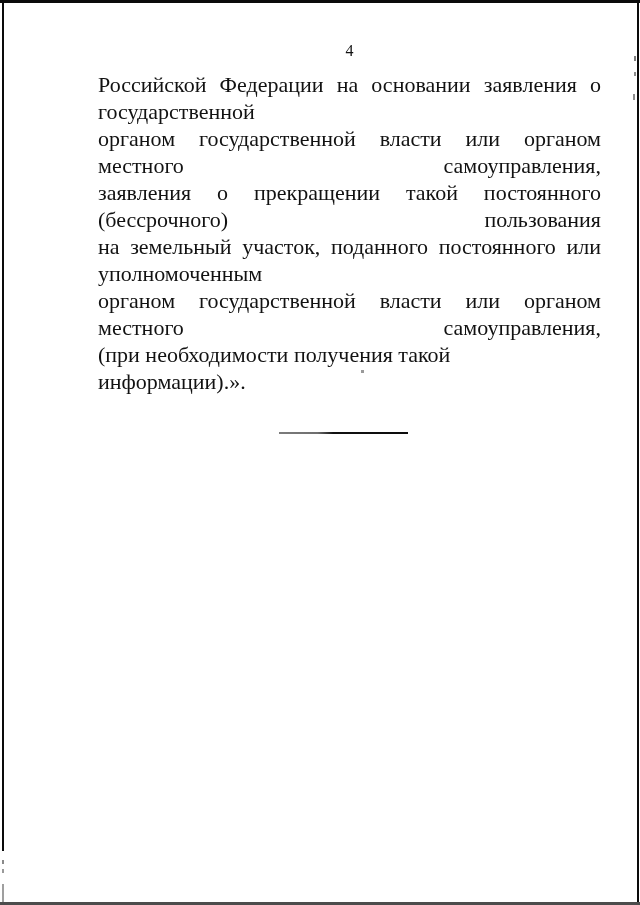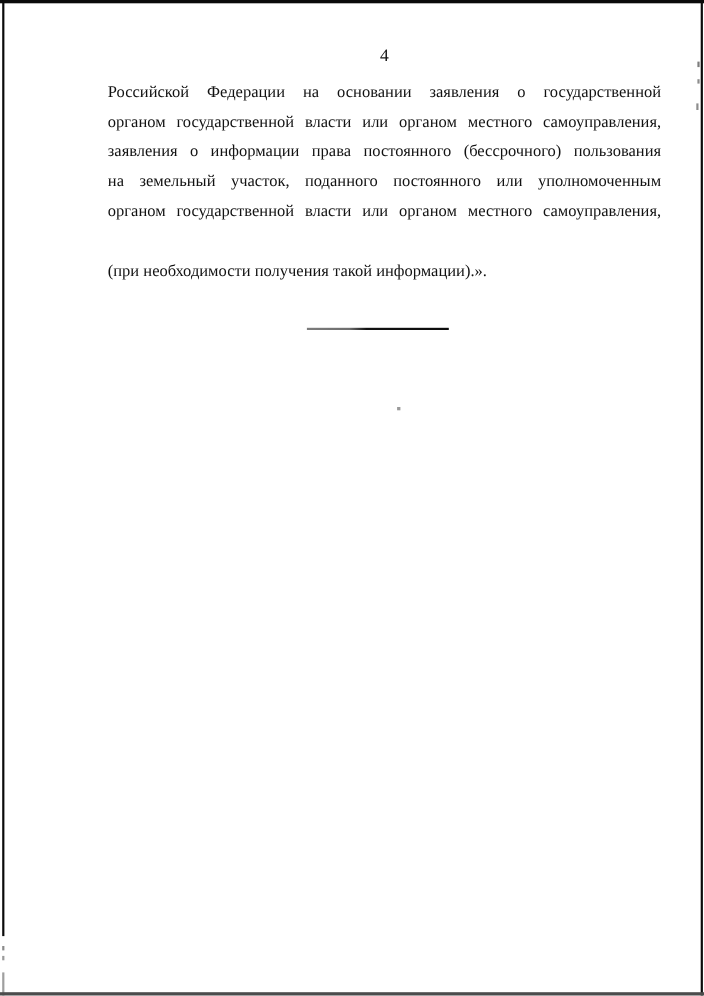--- a/index.html
+++ b/index.html
@@ -28,32 +28,31 @@
     top: 42px;
     width: 503px;
   }
   .page-number {
     text-align: center;
     font-size: 16px;
     line-height: 18px;
   }
   .paragraph {
     margin-top: 11px;
-    font-size: 15px;
+    font-size: 22px;
     line-height: 27px;
   }
   .line {
     text-align: justify;
     text-align-last: justify;
     white-space: normal;
   }
   .line.last {
     text-align: left;
     text-align-last: left;
-    margin-top: 28px;
   }
   .divider {
     width: 129px;
     height: 2px;
     margin: 37px 0 0 181px;
     background: linear-gradient(90deg, #7c7c7c 0%, #6e6e6e 30%, #111111 42%, #0c0c0c 100%);
   }
 
   
   .speck { position: absolute; background: #9a9a9a; }
@@ -72,21 +71,21 @@
 <div class="frame-left-frag"></div>
 <div class="frame-right"></div>
 <div class="frame-bottom"></div>
 
 <main class="content">
   <div class="page-number">4</div>
 
   <div class="paragraph">
     <div class="line">Российской Федерации на основании заявления о государственной</div>
     <div class="line">органом государственной власти или органом местного самоуправления,</div>
-    <div class="line">заявления о информации права постоянного (бессрочного) пользования</div>
+    <div class="line">заявления о прекращении такой постоянного (бессрочного) пользования</div>
     <div class="line">на земельный участок, поданного постоянного или уполномоченным</div>
     <div class="line">органом государственной власти или органом местного самоуправления,</div>
     <div class="line last">(при необходимости получения такой информации).».</div>
   </div>
 
   <div class="divider"></div>
 </main>
 
 <span class="speck speck-1"></span>
 <span class="speck speck-2"></span>

